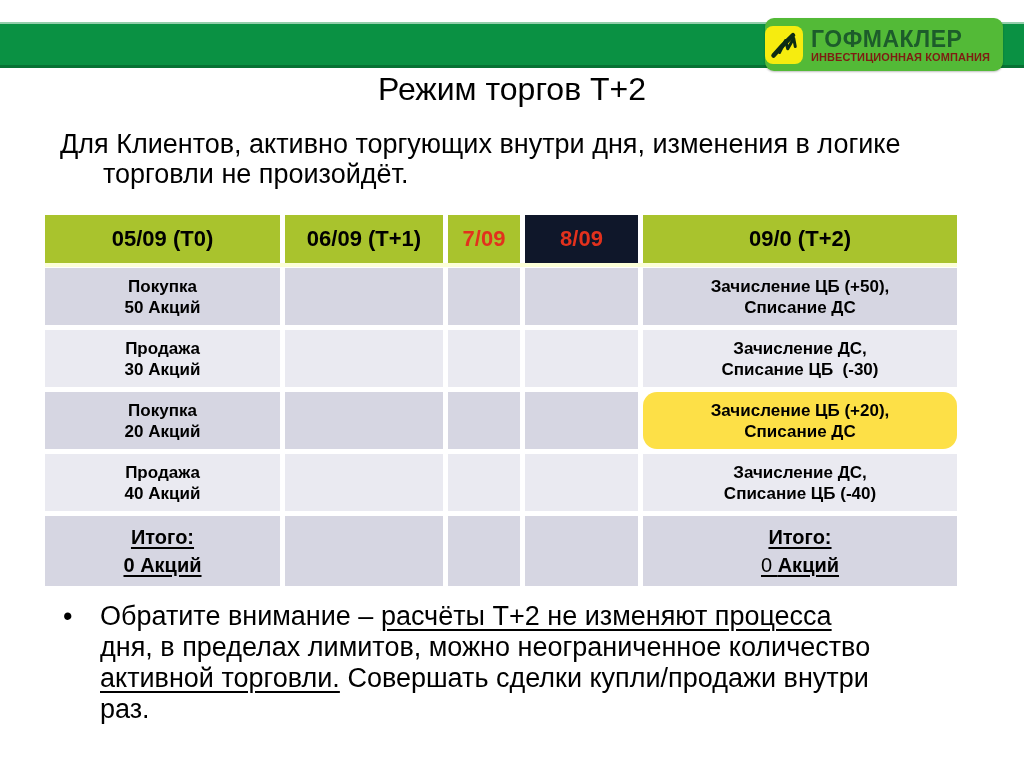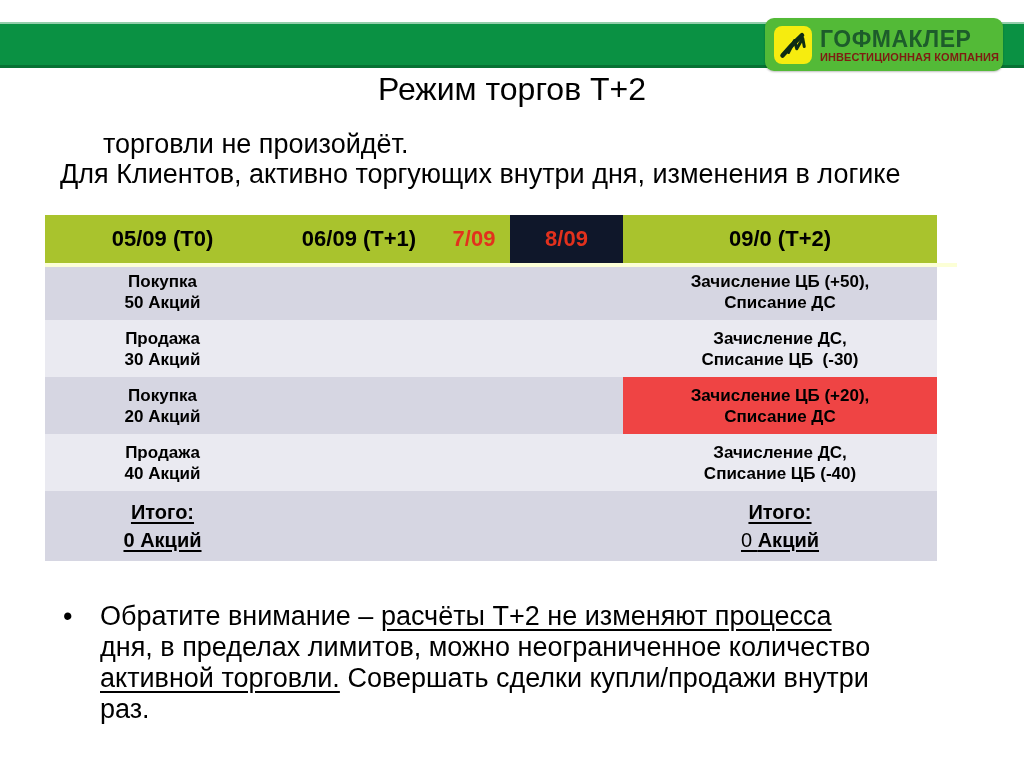--- a/index.html
+++ b/index.html
@@ -18,21 +18,21 @@
     position:absolute; top:22px; left:0; width:1024px; height:41px;
     border-top:2px solid #94ceab;
     border-bottom:3px solid #077234;
   }
 
   
   .logo-badge {
     position:absolute; top:18px; left:765px; width:238px; height:53px;
     border-radius:9px;
     display:flex; align-items:center;
-    padding-left:9px; box-sizing:border-box;
+    box-sizing:border-box;
     box-shadow:0 1px 2px rgba(0,0,0,0.25);
   }
   .logo-icon {
     width:38px; height:38px; border-radius:8px;
     display:flex; align-items:center; justify-content:center;
     flex:0 0 auto;
   }
   .logo-text { margin-left:8px; line-height:1; }
   .logo-name { font-size:23px; font-weight:bold; letter-spacing:0.5px; line-height:24px; }
   .logo-subtitle { font-size:11px; font-weight:bold; letter-spacing:0.1px; margin-top:1px; }
@@ -46,20 +46,21 @@
 
   
   .intro { position:absolute; top:129px; left:60px; font-size:27px; line-height:30px; }
   .intro-line.indent { padding-left:43px; }
 
   
   .ttable {
     position:absolute; top:215px; left:45px;
     display:grid;
     grid-template-columns:235px 158px 72px 113px 314px;
+    gap:5px;
   }
   .cell {
     display:flex; flex-direction:column;
     align-items:center; justify-content:center;
     text-align:center;
   }
   .h-cell { height:48px; font-size:22px; font-weight:bold; }
   .b-cell { height:57px; font-size:17px; font-weight:bold; line-height:21px; }
   .t-cell { height:70px; font-size:20px; font-weight:bold; line-height:28px;text-align:center; }
   .t-cell .tl { text-decoration:underline; text-decoration-thickness:2px; text-underline-offset:3px; }
@@ -88,22 +89,22 @@
     </div>
     <div class="logo-text">
       <div class="logo-name" style="color: rgb(29, 92, 43);">ГОФМАКЛЕР</div>
       <div class="logo-subtitle" style="color: rgb(126, 29, 18);">ИНВЕСТИЦИОННАЯ КОМПАНИЯ</div>
     </div>
   </div>
 
   <h1 class="title">Режим торгов Т+2</h1>
 
   <div class="intro" id="intro">
+      <div class="intro-line">Для Клиентов, активно торгующих внутри дня, изменения в логике</div>
       <div class="intro-line indent">торговли не произойдёт.</div>
-      <div class="intro-line">Для Клиентов, активно торгующих внутри дня, изменения в логике</div>
     </div>
 
   <div class="ttable" id="ttable">
       <div class="cell h-cell" style="background: rgb(169, 195, 45); color: rgb(0, 0, 0);">05/09 (Т0)</div>
       <div class="cell h-cell" style="background: rgb(169, 195, 45); color: rgb(0, 0, 0);">06/09 (Т+1)</div>
       <div class="cell h-cell" style="background: rgb(169, 195, 45); color: rgb(226, 49, 29);">7/09</div>
       <div class="cell h-cell" style="background: #0f172a; color: rgb(226, 49, 29);">8/09</div>
       <div class="cell h-cell" style="background: rgb(169, 195, 45); color: rgb(0, 0, 0);">09/0 (Т+2)</div>
       <div class="cell b-cell" style="background: rgb(214, 214, 226);">
         <div>Покупка</div>
@@ -127,21 +128,21 @@
         <div>Зачисление ДС,</div>
         <div>Списание ЦБ&nbsp; (-30)</div>
       </div>
       <div class="cell b-cell" style="background: rgb(214, 214, 226);">
         <div>Покупка</div>
         <div>20 Акций</div>
       </div>
       <div class="cell b-cell" style="background: rgb(214, 214, 226);"></div>
       <div class="cell b-cell" style="background: rgb(214, 214, 226);"></div>
       <div class="cell b-cell" style="background: rgb(214, 214, 226);"></div>
-      <div class="cell b-cell" style="background: #ef4444;">
+      <div class="cell b-cell" style="background: #fde047; border-radius: 14px;">
         <div>Зачисление ЦБ (+20),</div>
         <div>Списание ДС</div>
       </div>
       <div class="cell b-cell" style="background: rgb(234, 234, 241);">
         <div>Продажа</div>
         <div>40 Акций</div>
       </div>
       <div class="cell b-cell" style="background: rgb(234, 234, 241);"></div>
       <div class="cell b-cell" style="background: rgb(234, 234, 241);"></div>
       <div class="cell b-cell" style="background: rgb(234, 234, 241);"></div>

